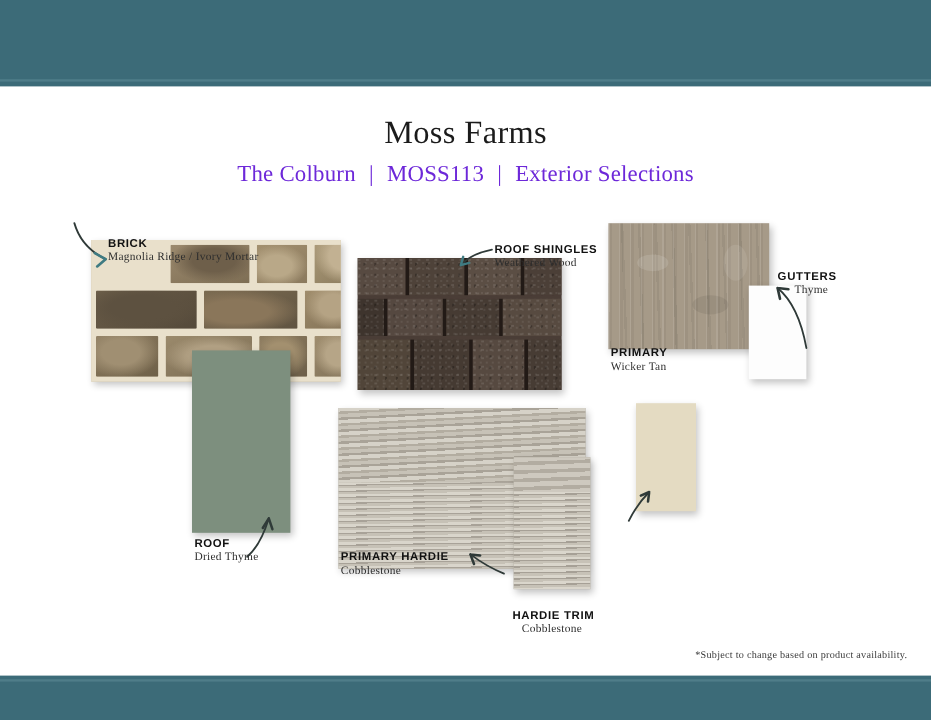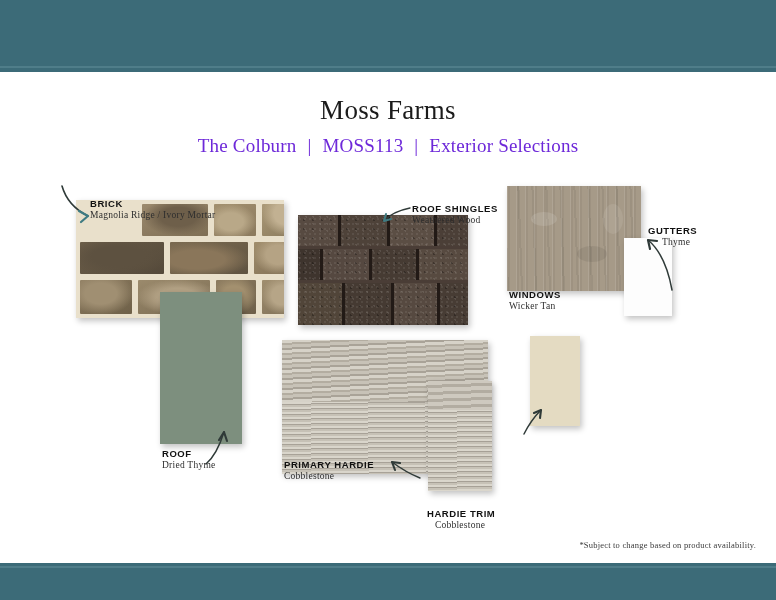--- a/index.html
+++ b/index.html
@@ -281,21 +281,21 @@
     <div class="lname">BRICK</div>
     <div class="lval">Magnolia Ridge / Ivory Mortar</div>
   </div>
 
   <div class="label lb-shingles">
     <div class="lname">ROOF SHINGLES</div>
     <div class="lval">Weathered Wood</div>
   </div>
 
   <div class="label lb-garage">
-    <div class="lname">WINDOWS</div>
+    <div class="lname">PRIMARY</div>
     <div class="lval">Wicker Tan</div>
   </div>
 
   <div class="label lb-windows">
     <div class="lname">GUTTERS</div>
     <div class="lval" style="margin-left:14px;">Thyme</div>
   </div>
 
   <div class="label lb-door">
     <div class="lname">ROOF</div>

